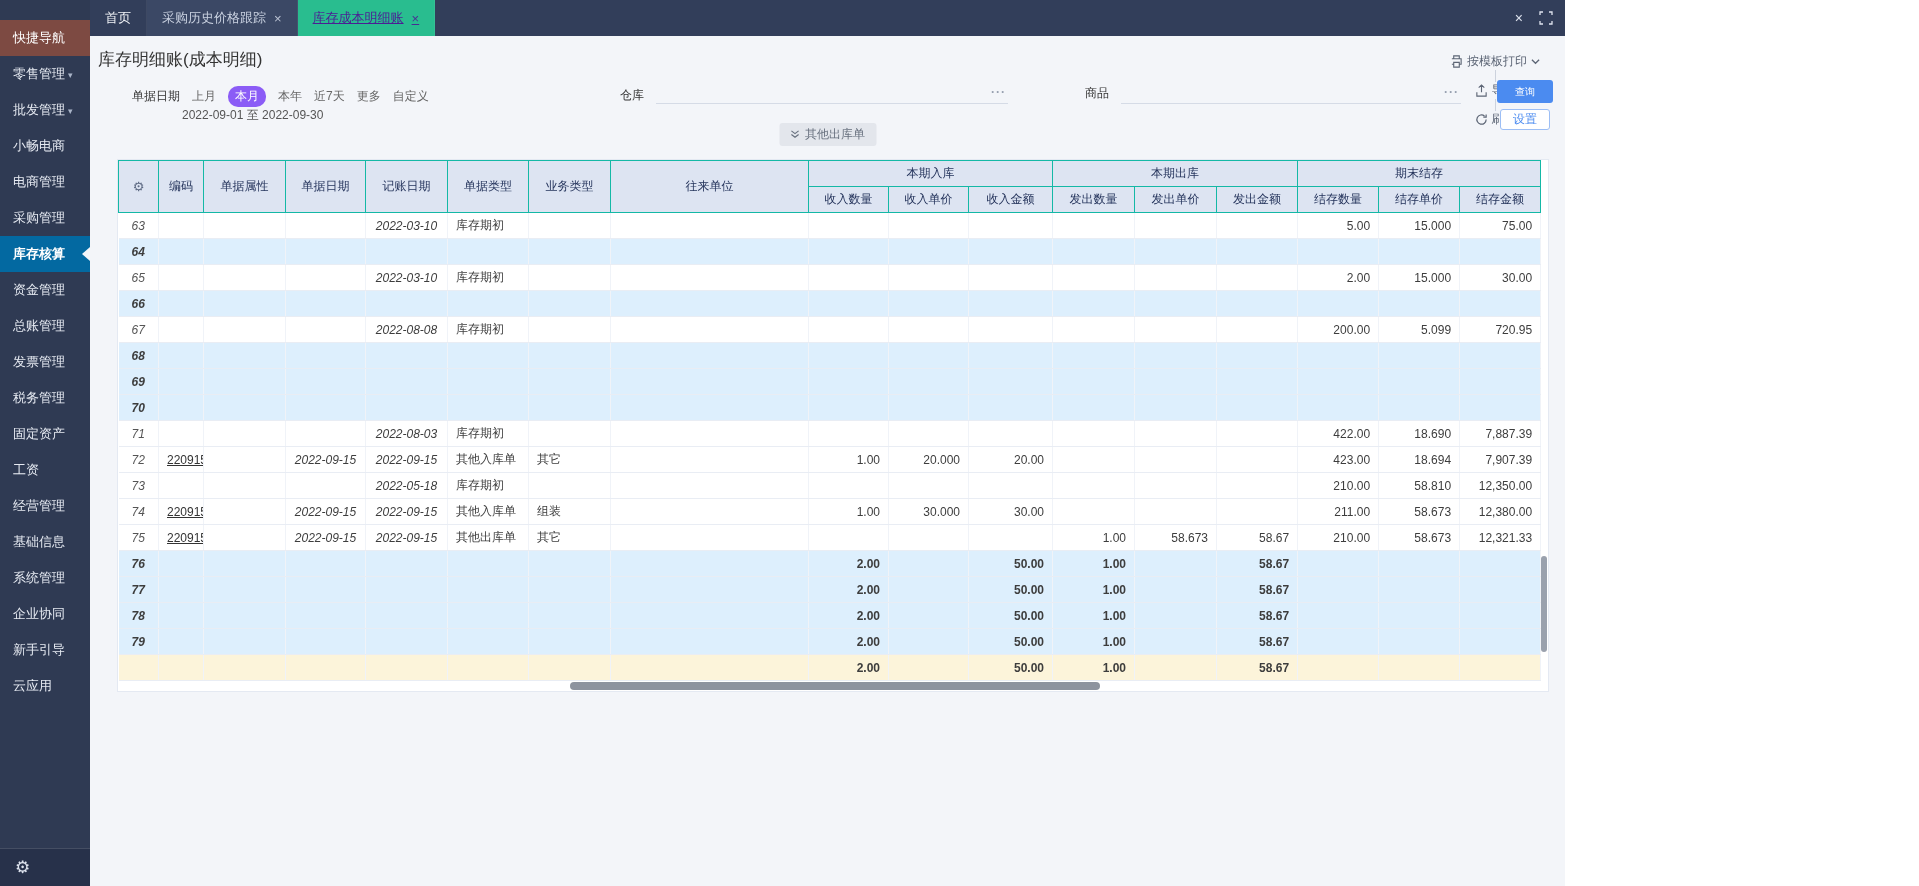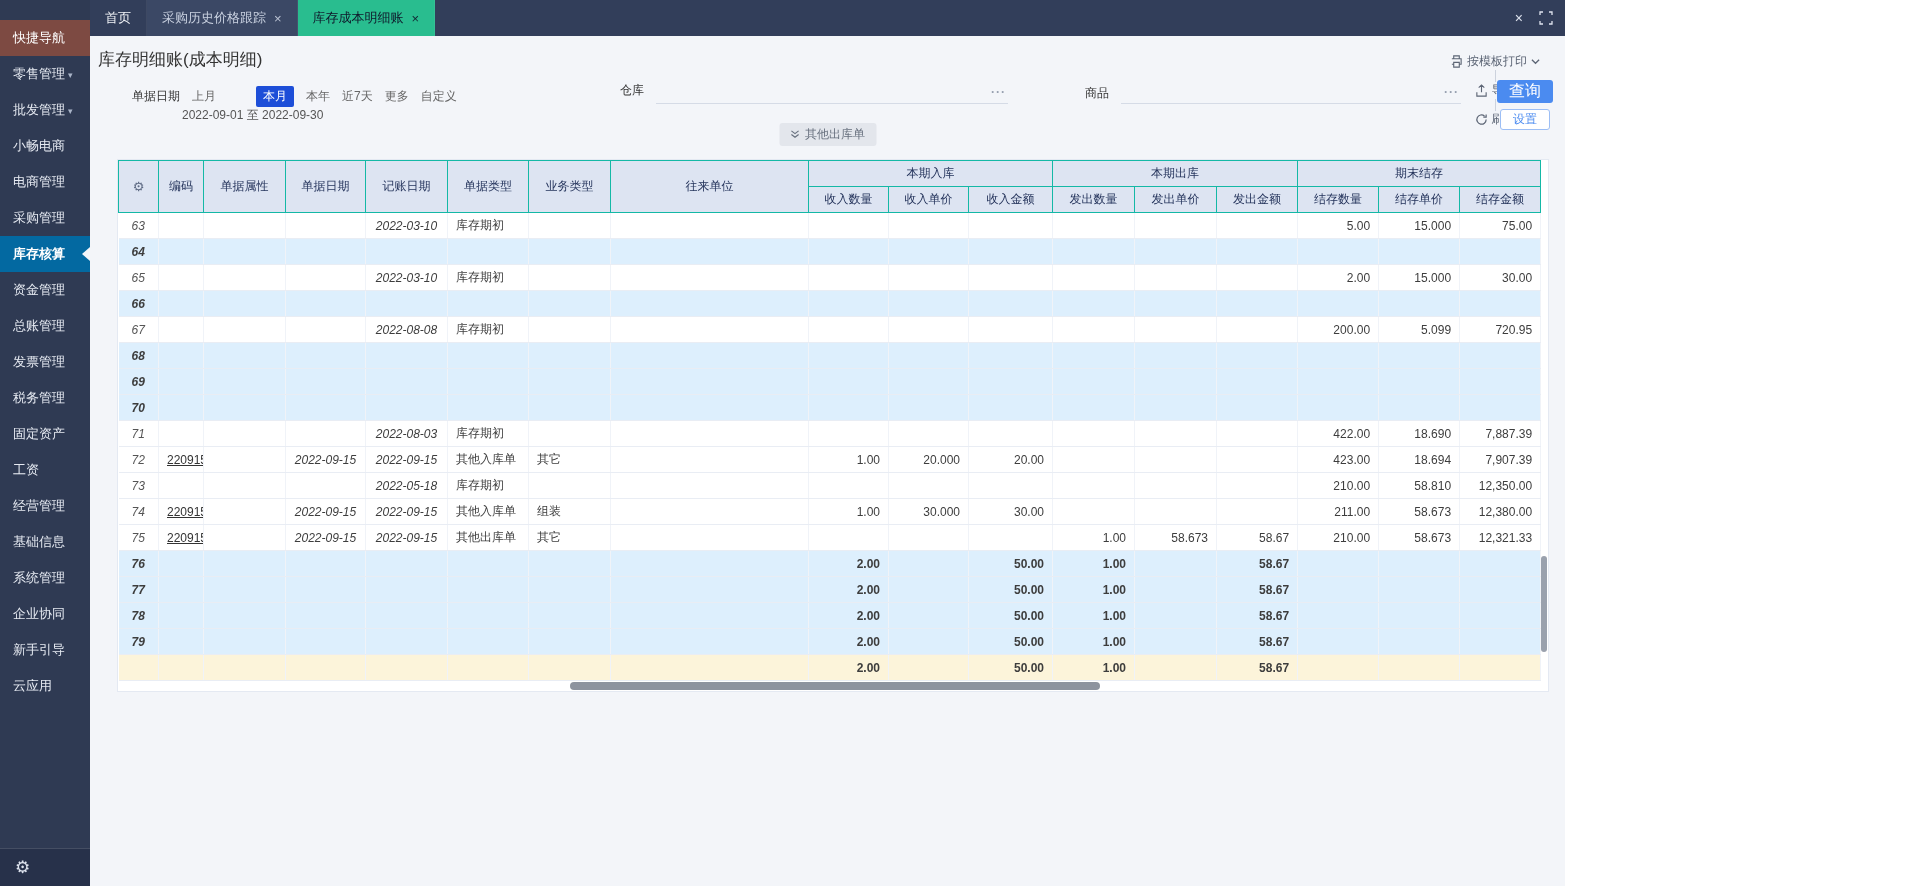--- a/index.html
+++ b/index.html
@@ -17,47 +17,47 @@
   .sb-footer{position:absolute;bottom:0;left:0;width:90px;height:38px;background:#27314a;border-top:1px solid rgba(255,255,255,.14);display:flex;align-items:center;padding-left:15px;}
   .sb-footer .gear{color:#dde3ee;font-size:17px;}
 
   
   .main{flex:1;display:flex;flex-direction:column;position:relative;min-width:0;}
 
   .tabbar{height:36px;background:#323e5a;display:flex;align-items:stretch;color:#c9d1e0;flex:0 0 36px;}
   .tab{display:flex;align-items:center;padding:0 15px;font-size:13px;cursor:pointer;border-right:1px solid rgba(255,255,255,.06);}
   .tab.home{color:#f2f4f8;}
   .tab.inactive{background:#3b4865;}
-  .tab.active{background:#29bd8f;color:#0f172a;}
+  .tab.active{background:#29bd8f;color:#4c1d95;text-decoration:underline;}
   .tab .x{margin-left:8px;font-size:13px;opacity:.9;}
   .tab-actions{margin-left:auto;display:flex;align-items:center;gap:16px;padding-right:12px;color:#dfe4ef;}
   .tab-actions span,.tab-actions .icn{cursor:pointer;font-size:14px;display:flex;align-items:center;}
 
   
   .toppanel{height:114px;position:relative;background:#f3f5f9;flex:0 0 114px;}
   .page-title{position:absolute;left:8px;top:12px;font-size:17px;color:#333;}
   .hdr-actions{position:absolute;right:25px;top:17px;display:flex;align-items:center;font-size:12px;color:#5c6575;flex-direction:column;}
   .hdr-actions .act{display:flex;align-items:center;gap:4px;cursor:pointer;}
   .hdr-actions .sep{width:1px;height:12px;background:#ccd2dd;margin:0 10px;}
   .icn svg{display:block;}
 
   .filter-left{position:absolute;left:42px;top:50px;display:flex;align-items:center;gap:12px;font-size:12px;color:#666;}
   .f-label{color:#333;}
   .q-link{cursor:pointer;}
-  .q-pill{background:#1d4ed8;color:#fff;border-radius:2px;padding:2px 7px;cursor:pointer;margin-left:28px;}
+  .q-pill{background:#8b5cf6;color:#fff;border-radius:10px;padding:2px 7px;cursor:pointer;}
   .date-range{position:absolute;left:92px;top:71px;font-size:12px;color:#555;cursor:pointer;}
 
-  .wh-group{position:absolute;left:530px;top:46px;display:flex;align-items:flex-start;font-size:12px;color:#333;}
+  .wh-group{position:absolute;left:530px;top:46px;display:flex;align-items:flex-end;font-size:12px;color:#333;}
   .prod-group{position:absolute;left:995px;top:46px;display:flex;align-items:center;font-size:12px;color:#333;}
   .inp-wrap{position:relative;margin-left:12px;}
   .underline-input{width:352px;border:none;border-bottom:1px solid #d5dbe6;background:transparent;height:22px;font-size:12px;outline:none;padding-right:22px;}
   .prod-group .underline-input{width:340px;}
   .dots{position:absolute;right:2px;top:3px;color:#97a0b0;cursor:pointer;font-weight:bold;letter-spacing:1px;font-size:12px;}
 
-  .btn-query{position:absolute;right:12px;top:44px;width:56px;height:23px;background:#4b8bf0;color:#fff;font-size:16px;border:none;border-radius:3px;cursor:pointer;}
+  .btn-query{position:absolute;right:12px;top:44px;width:56px;height:23px;background:#4b8bf0;color:#fff;font-size:10px;border:none;border-radius:3px;cursor:pointer;}
   .btn-settings{position:absolute;right:15px;top:73px;width:50px;height:21px;background:#fff;color:#4b8bf0;font-size:12px;border:1px solid #9cbef5;border-radius:3px;cursor:pointer;}
   .expand-pill{position:absolute;left:50%;top:87px;transform:translateX(-50%);background:#e3e6ec;border-radius:3px;padding:3px 11px;font-size:12px;color:#666f7d;display:flex;gap:6px;align-items:center;cursor:pointer;}
 
   
   .table-card{margin:10px 17px 0 28px;width:1430px;background:#fff;position:relative;outline:1px solid #e4e9f2;}
   table.grid{border-collapse:collapse;table-layout:fixed;width:1422px;font-size:12px;}
   .grid thead th{background:#dde4f2;color:#25345c;font-weight:normal;height:26px;border:1px solid #14b8a6;padding:0 5px;text-align:center;overflow:hidden;white-space:nowrap;}
   .grid thead th .gear{font-size:13px;color:#5f6b85;}
   .grid tbody td{height:26px;border-bottom:1px solid #e9edf4;border-right:1px solid #f0f3f8;padding:0 8px;color:#3d3d3d;overflow:hidden;white-space:nowrap;}
   .a-c{text-align:center;font-style:italic;} .a-r{text-align:right;} .a-l{text-align:left;}

